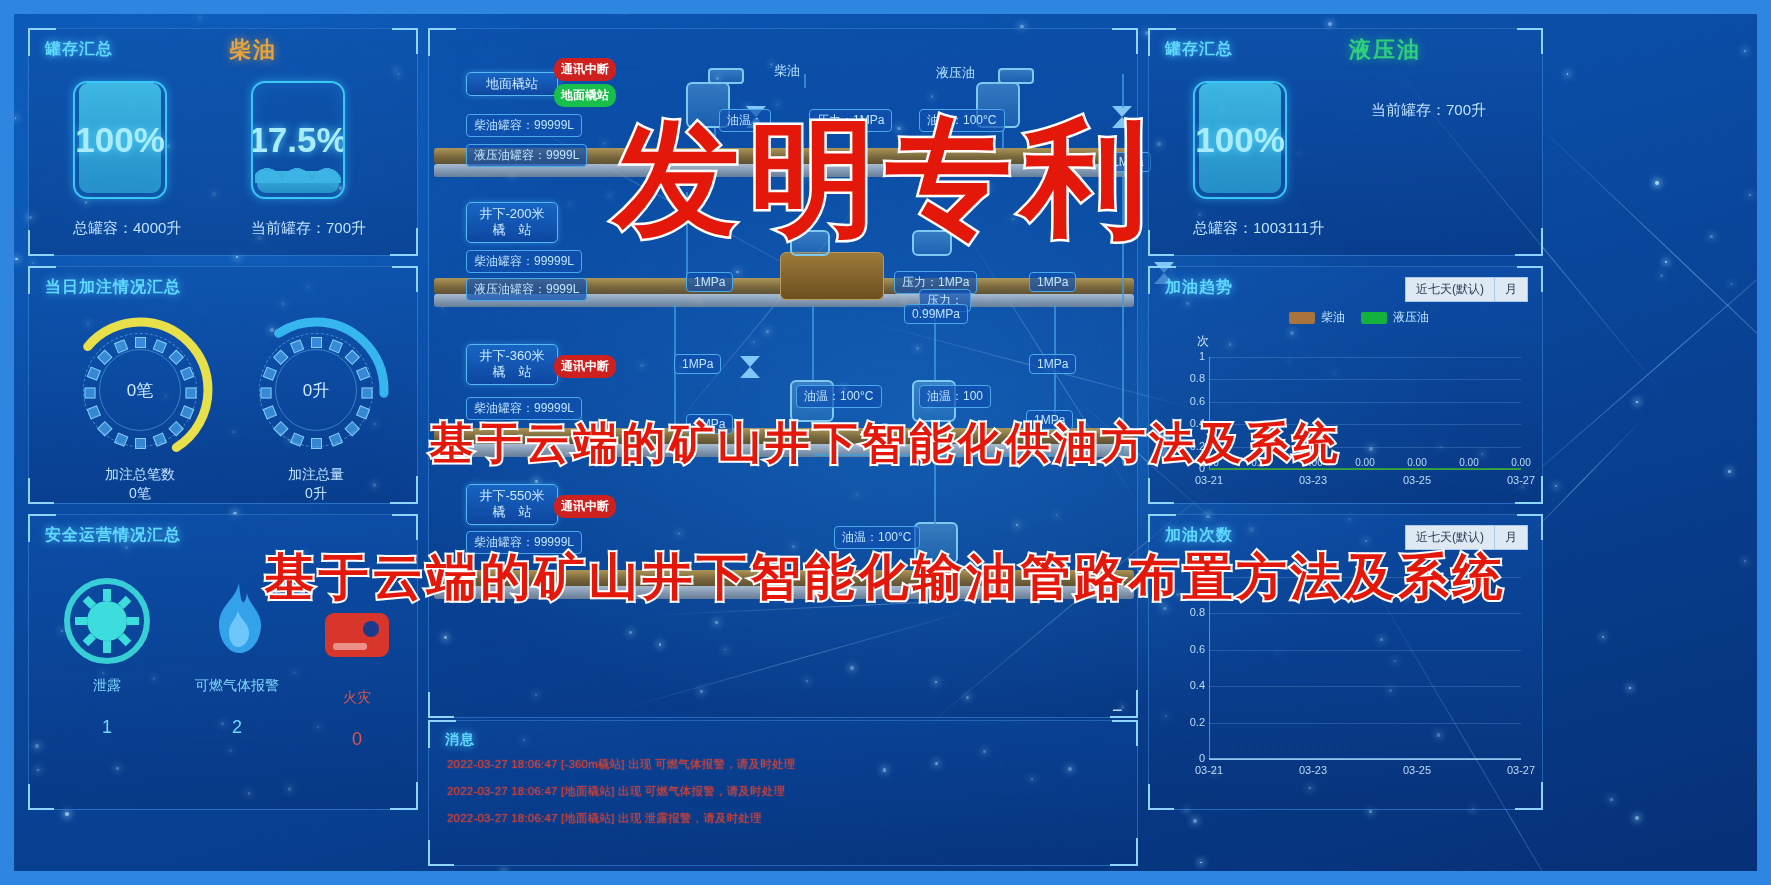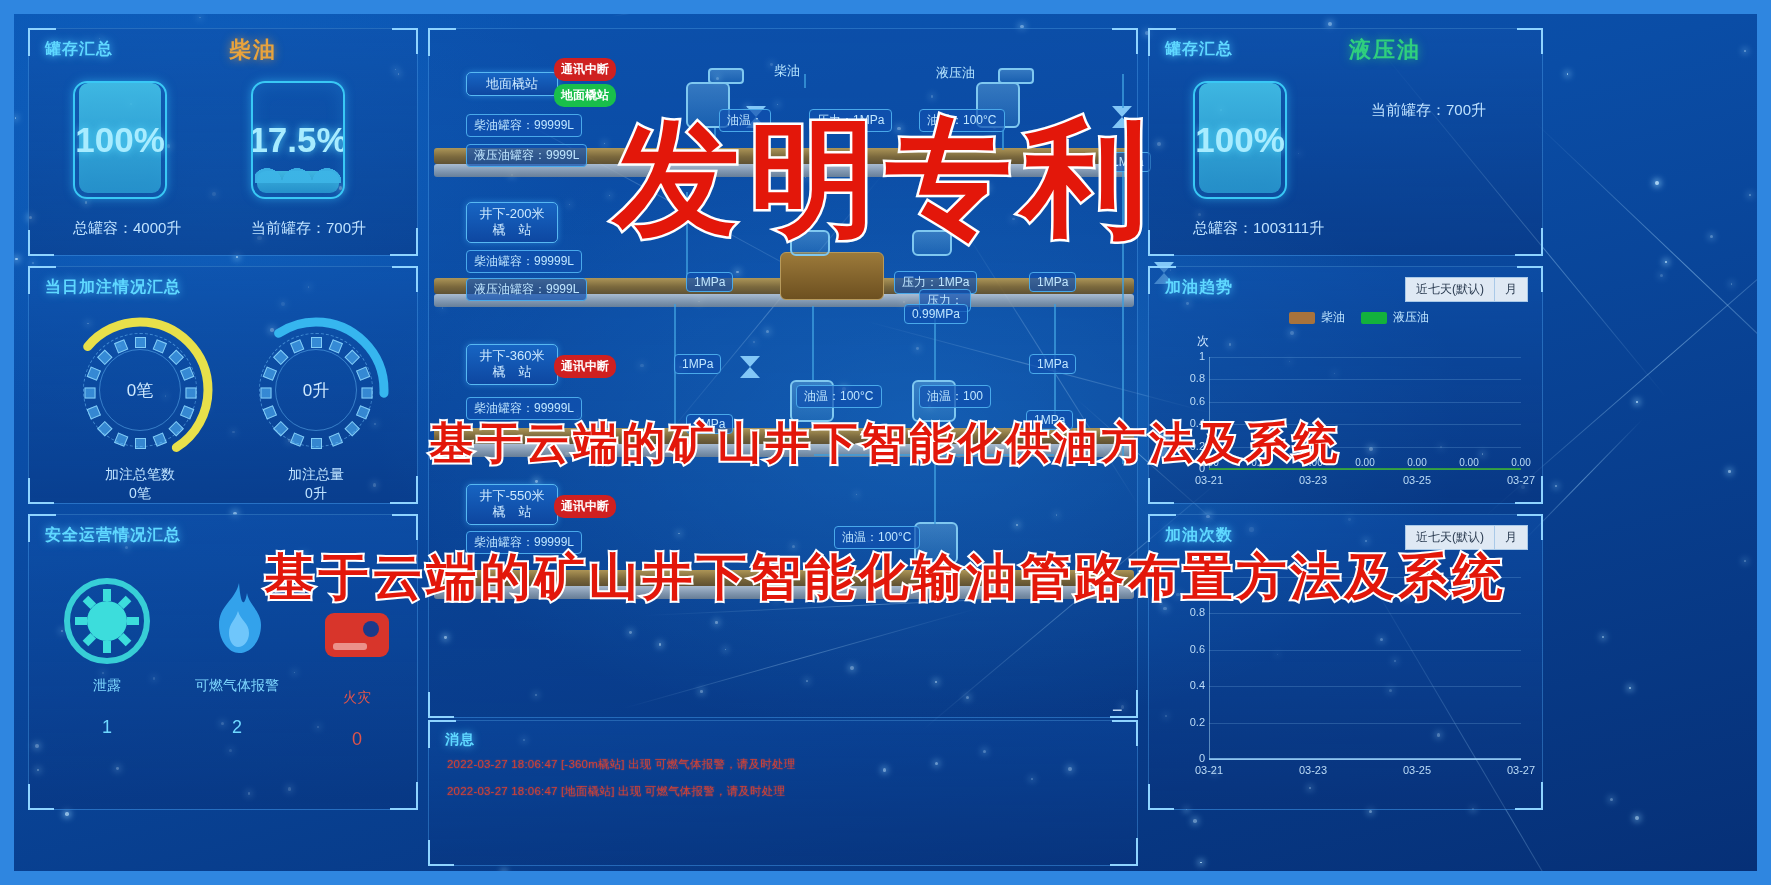--- a/index.html
+++ b/index.html
@@ -582,20 +582,21 @@
         <div class="chip" style="left: 820px; top: 512px;">油温：100°C</div>
       </div>
 
     <div class="panel" style="left:414px; top:706px; width:710px; height:146px; background:linear-gradient(180deg, rgba(12,72,160,.4), rgba(8,48,120,.3));">
       <div class="corner-tr"></div>
         <div class="corner-bl"></div>
       <div class="panel-title" style="font-size:14px;">消息</div>
       <div id="msg-list" style="position:absolute; left:18px; top:36px; right:12px;">
           <div class="msg-line" style="margin-bottom: 12px;">2022-03-27 18:06:47 [-360m橇站] 出现 可燃气体报警，请及时处理</div>
           <div class="msg-line" style="margin-bottom: 12px;">2022-03-27 18:06:47 [地面橇站] 出现 可燃气体报警，请及时处理</div>
+          <div class="msg-line" style="margin-bottom: 12px;">2022-03-27 18:06:47 [地面橇站] 出现 泄露报警，请及时处理</div>
         </div>
     </div>
 
     <div style="position:absolute; left:1098px; top:686px; color:#cfe8ff; font-size:18px;">−</div>
 
     <div class="panel" style="left:1134px; top:14px; width:395px; height:228px;">
       <div class="corner-tr"></div>
         <div class="corner-bl"></div>
       <div class="panel-title">罐存汇总</div>
       <div class="panel-sub" style="left:200px; top:6px; color:#2fcf7e; text-shadow:0 0 10px rgba(45,205,125,.7);">液压油</div>

